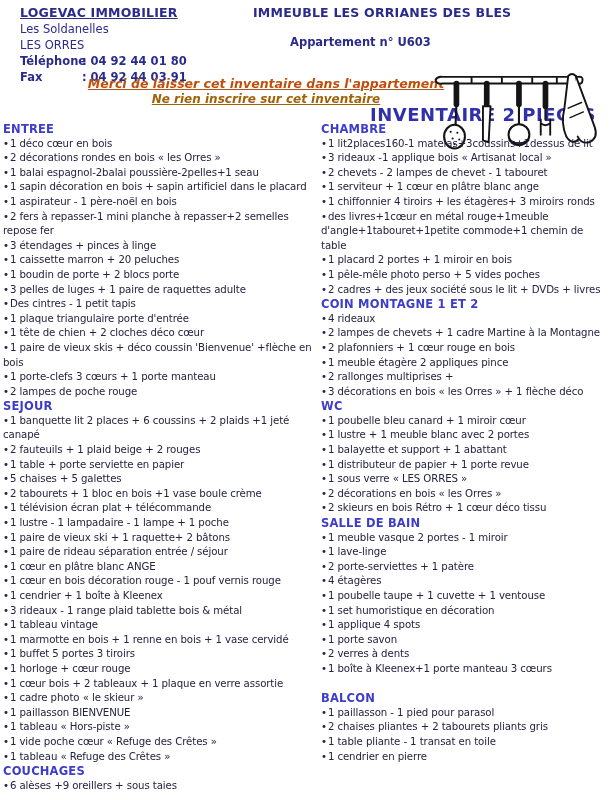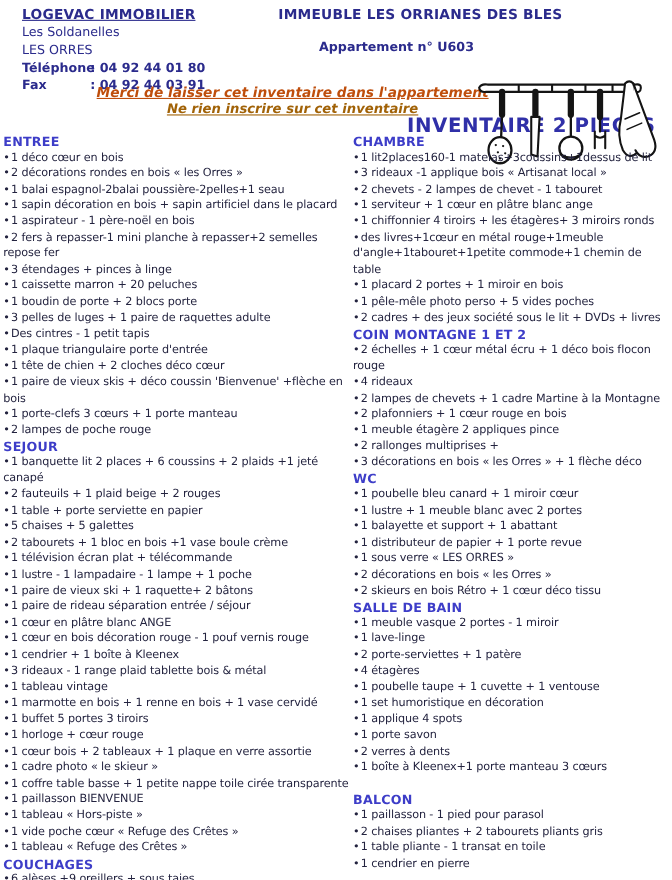--- a/index.html
+++ b/index.html
@@ -134,21 +134,20 @@
         <div class="item"><span class="bullet">•</span>1 cœur en plâtre blanc ANGE</div>
         <div class="item"><span class="bullet">•</span>1 cœur en bois décoration rouge - 1 pouf vernis rouge</div>
         <div class="item"><span class="bullet">•</span>1 cendrier + 1 boîte à Kleenex</div>
         <div class="item"><span class="bullet">•</span>3 rideaux - 1 range plaid tablette bois &amp; métal</div>
         <div class="item"><span class="bullet">•</span>1 tableau vintage</div>
         <div class="item"><span class="bullet">•</span>1 marmotte en bois + 1 renne en bois + 1 vase cervidé</div>
         <div class="item"><span class="bullet">•</span>1 buffet 5 portes 3 tiroirs</div>
         <div class="item"><span class="bullet">•</span>1 horloge + cœur rouge</div>
         <div class="item"><span class="bullet">•</span>1 cœur bois + 2 tableaux + 1 plaque en verre assortie</div>
         <div class="item"><span class="bullet">•</span>1 cadre photo « le skieur »</div>
-        <div class="item"><span class="bullet">•</span>1 coffre table basse + 1 petite nappe toile cirée transparente</div>
         <div class="item"><span class="bullet">•</span>1 paillasson BIENVENUE</div>
         <div class="item"><span class="bullet">•</span>1 tableau « Hors-piste »</div>
         <div class="item"><span class="bullet">•</span>1 vide poche cœur « Refuge des Crêtes »</div>
         <div class="item"><span class="bullet">•</span>1 tableau « Refuge des Crêtes »</div>
       </div>
       <div>
         <div class="section-title">COUCHAGES</div>
         <div class="item"><span class="bullet">•</span>6 alèses +9 oreillers + sous taies</div>
       </div>
     </div>
@@ -160,21 +159,20 @@
         <div class="item"><span class="bullet">•</span>2 chevets - 2 lampes de chevet - 1 tabouret</div>
         <div class="item"><span class="bullet">•</span>1 serviteur + 1 cœur en plâtre blanc ange</div>
         <div class="item"><span class="bullet">•</span>1 chiffonnier 4 tiroirs + les étagères+ 3 miroirs ronds</div>
         <div class="item"><span class="bullet">•</span>des livres+1cœur en métal rouge+1meuble d'angle+1tabouret+1petite commode+1 chemin de table</div>
         <div class="item"><span class="bullet">•</span>1 placard 2 portes + 1 miroir en bois</div>
         <div class="item"><span class="bullet">•</span>1 pêle-mêle photo perso + 5 vides poches</div>
         <div class="item"><span class="bullet">•</span>2 cadres + des jeux société sous le lit + DVDs + livres</div>
       </div>
       <div>
         <div class="section-title">COIN MONTAGNE 1 ET 2</div>
-        <div class="item"><span class="bullet">•</span>2 échelles + 1 cœur métal écru + 1 déco bois flocon rouge</div>
         <div class="item"><span class="bullet">•</span>4 rideaux</div>
         <div class="item"><span class="bullet">•</span>2 lampes de chevets + 1 cadre Martine à la Montagne</div>
         <div class="item"><span class="bullet">•</span>2 plafonniers + 1 cœur rouge en bois</div>
         <div class="item"><span class="bullet">•</span>1 meuble étagère 2 appliques pince</div>
         <div class="item"><span class="bullet">•</span>2 rallonges multiprises +</div>
         <div class="item"><span class="bullet">•</span>3 décorations en bois « les Orres » + 1 flèche déco</div>
       </div>
       <div>
         <div class="section-title">WC</div>
         <div class="item"><span class="bullet">•</span>1 poubelle bleu canard + 1 miroir cœur</div>

